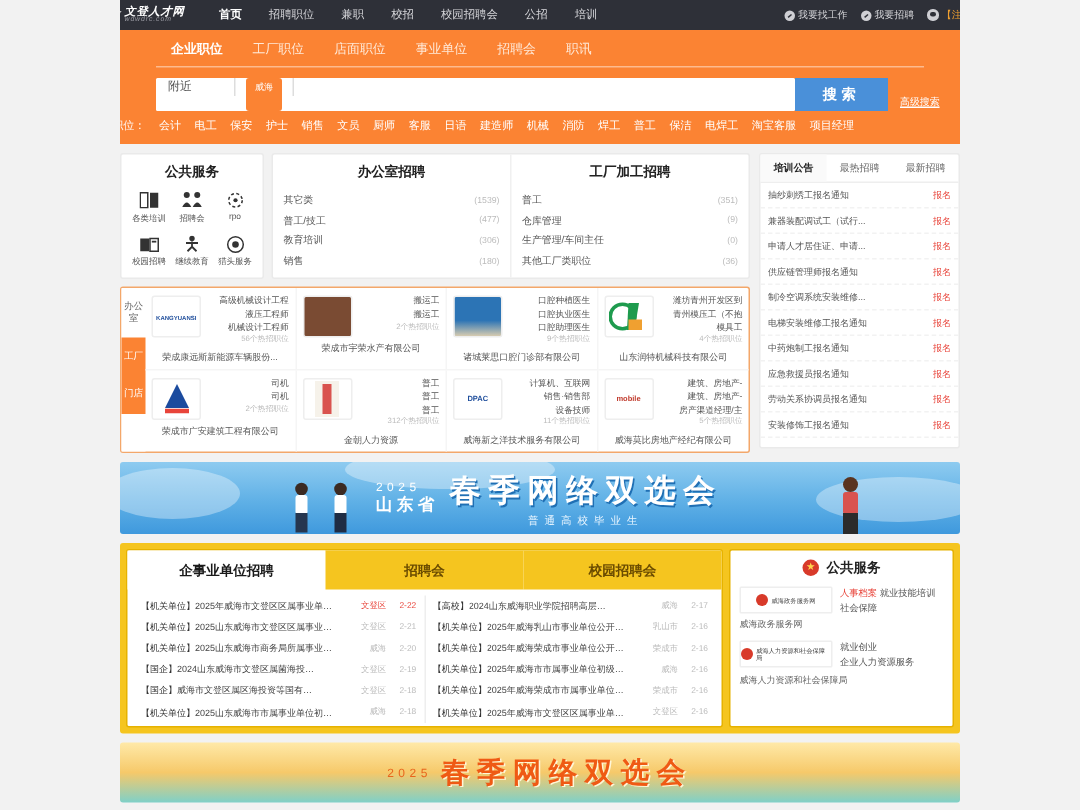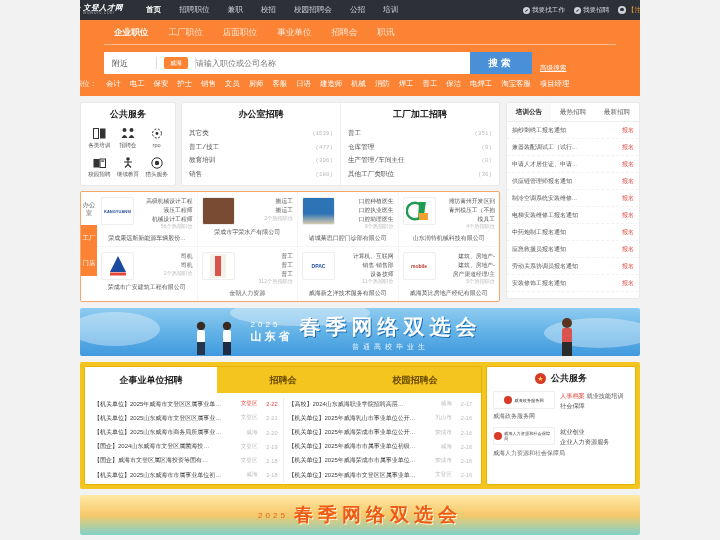--- a/index.html
+++ b/index.html
@@ -47,22 +47,22 @@
   .onav { display:flex; padding-left:104px; gap:0; align-items:flex-end; }
   .onav a {
     color:#ffe9d8; text-decoration:none; font-size:8.6px; padding:2px 10px 3px 10px;
     white-space:nowrap;
   }
   .onav a.active { color:#fff; font-weight:bold; }
   .onav-rule { margin:2px 104px 0 104px; border-bottom:1px solid rgba(255,255,255,.45); }
 
   .searchwrap { display:flex; align-items:center; padding-left:104px; margin-top:7px; }
   .searchbox {
-    width:366px; height:22px; background:#fff; border-radius:1px;
-    display:flex; align-items:center; padding:0 0 0 8px;
+    width:426px; height:22px; background:#fff; border-radius:1px;
+    display:flex; padding:0 0 0 8px;
   }
   .sloc { font-size:8px; color:#555; width:44px; }
   .sdiv { width:1px;height:12px;background:#ddd; }
   .sbadge {
     background:#fb8333; color:#fff; font-size:6px; border-radius:2px;
     padding:1.5px 6px; margin:0 7px;
   }
   .sinput {
     border:0; outline:0; flex:1; font-size:8px; color:#999; height:20px;
     font-family:inherit; background:transparent;
@@ -88,21 +88,21 @@
 
   .cats { display:flex; gap:5px; }
   .card { background:#fff; border:1px solid #eaeaea; border-radius:2px; }
   .pubserv { width:96px; padding:5px 4px 6px 4px; }
   .cardtitle { text-align:center; font-weight:bold; font-size:9px; color:#222; margin-bottom:6px; }
   .pgrid { display:grid; grid-template-columns:repeat(3,1fr); gap:6px 0; }
   .pitem { text-align:center; }
   .pico { height:13px; display:flex; align-items:center; justify-content:center; }
   .plab { font-size:5.6px; color:#555; margin-top:2px; }
 
-  .catcols { flex:1; display:flex; background:#fff; border:1px solid #eaeaea; border-radius:2px;font-family:Liberation Mono, monospace; }
+  .catcols { flex:1; display:flex; background:#fff; border:1px solid #eaeaea; border-radius:2px; }
   .catcol { flex:1; padding:5px 7px 4px 7px; border-right:1px solid #f0f0f0; }
   .catcol:last-child { border-right:0; }
   .crow { display:flex; justify-content:space-between; align-items:center; font-size:6.6px; color:#555; padding:2.3px 0; }
   .crow .num { color:#bbb; font-size:5.8px; }
 
   
   .compwrap { margin-top:5px; display:flex; background:#fff; border:1px solid #f3a76a; border-radius:2px; }
   .sidetabs { width:16px; background:#fff; }
   .stab { font-size:6.4px; text-align:center; padding:9px 1px; line-height:1.15; color:#666; }
   .stab.on { background:#fb8333; color:#fff; }
@@ -233,21 +233,20 @@
       <a>职讯</a>
     </div>
     <div class="onav-rule"></div>
 
     <div class="searchwrap">
       <div class="searchbox">
         <span class="sloc">附近</span>
         <span class="sdiv"></span>
         <span class="sbadge">威海</span>
         <span class="sdiv"></span>
-        <input class="sinput" placeholder="请输入职位或公司名称" style="">
       </div>
       <button class="sbtn">搜索</button>
       <span class="adv">高级搜索</span>
     </div>
 
     <div class="hot">
       <span class="lab">热门职位：</span>
       <a>会计</a>
       <a>电工</a>
       <a>保安</a>

